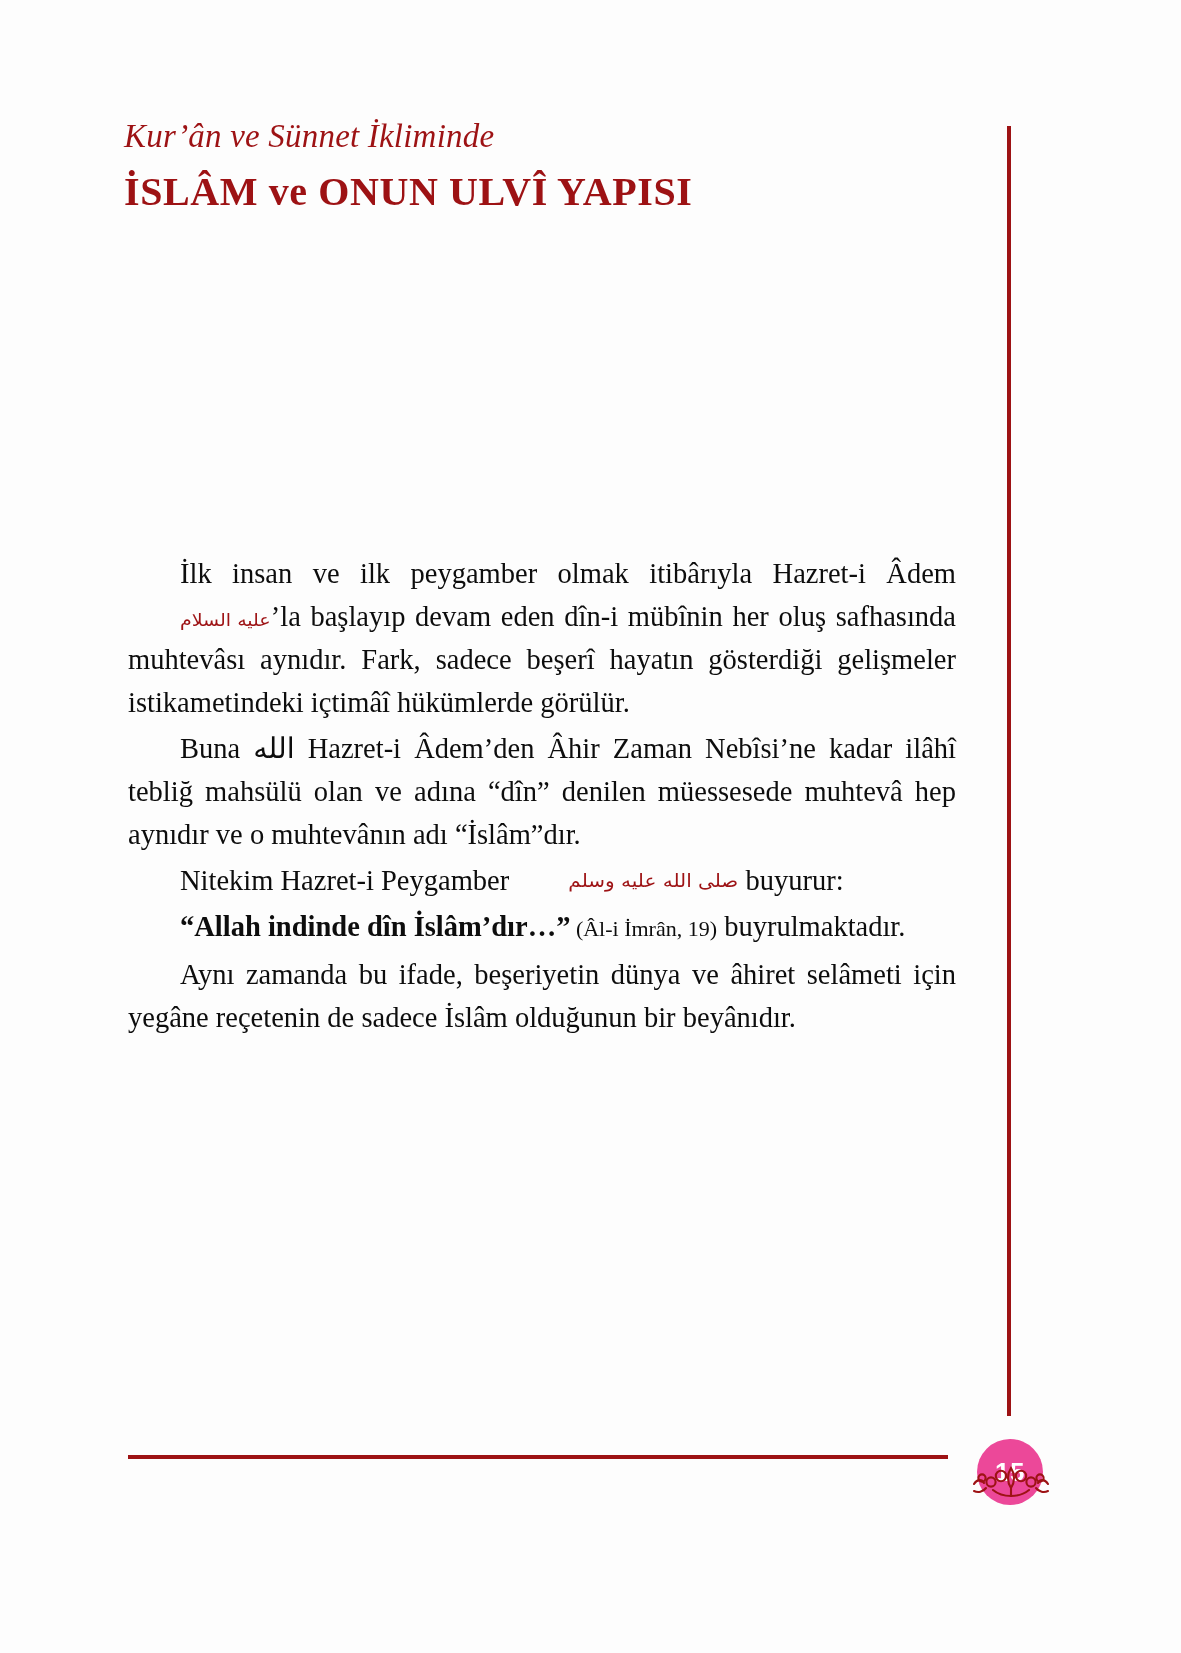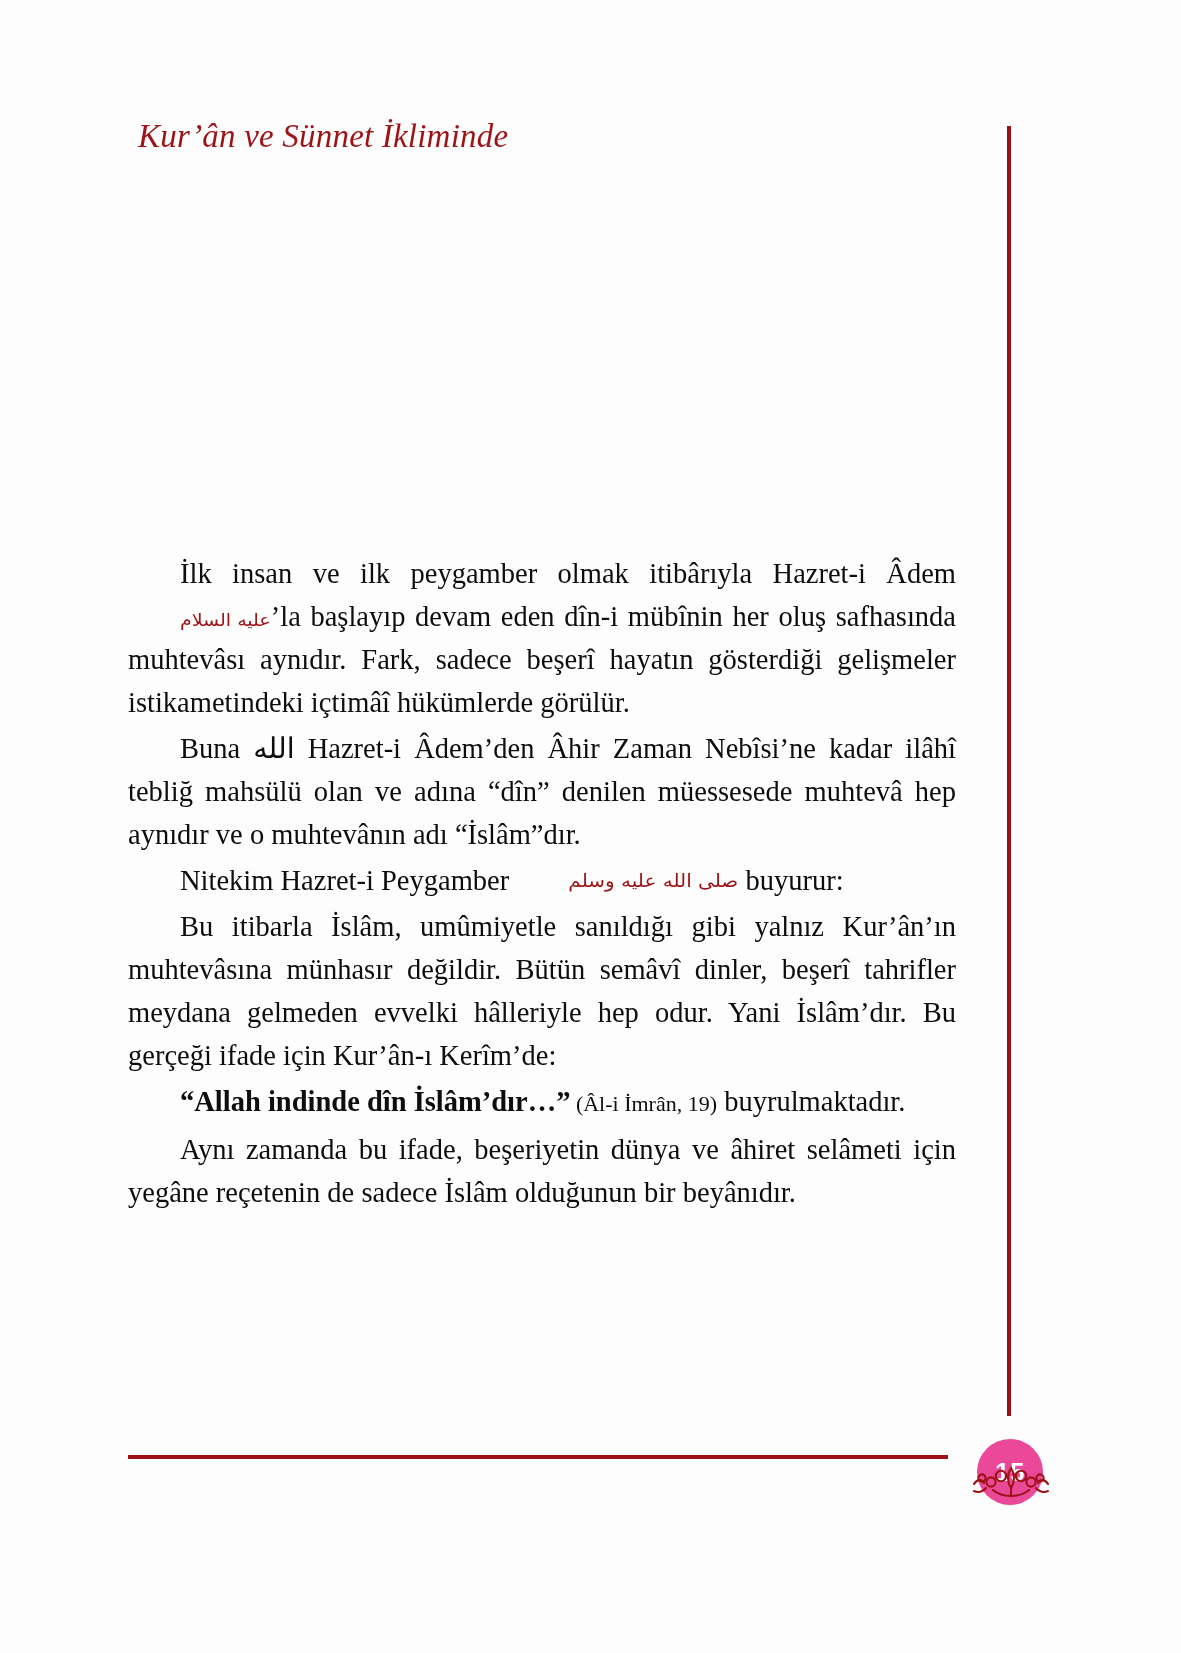--- a/index.html
+++ b/index.html
@@ -67,21 +67,21 @@
     left: 963px;
     top: 1462px;
     width: 96px;
     height: 40px;
     color: #9d1214;
   }
 
   
   .header {
     position: absolute;
-    left: 138px;
+    left: 124px;
     top: 118px;
     width: 830px;
   }
   .subtitle {
     font-family: "Liberation Serif", "DejaVu Serif", serif;
     font-style: italic;
     font-size: 33px;
     color: #9d1214;
     line-height: 1.15;
     letter-spacing: 0.2px;
@@ -173,32 +173,32 @@
     vertical-align: -1px;
   }
 </style>
 </head>
 <body>
 
 <div class="page">
 
   <div class="header">
     <div class="subtitle">Kur’ân ve Sünnet İkliminde</div>
+    <div class="maintitle">İSLÂM ve ONUN ULVÎ YAPISI</div>
   </div>
 
   <div class="content">
 
     <p class="para"><span>İlk insan ve ilk peygamber olmak itibârıyla </span><b>Hazret-i Âdem</b><span class="honorific small">عليه السلام</span><span>’la başlayıp devam eden dîn-i mübînin her oluş safhasında muhtevâsı aynıdır. Fark, sadece beşerî hayatın gösterdiği gelişmeler istikametindeki içtimâî hükümlerde görülür.</span></p>
 
     <p class="para"><span>Buna الله Hazret-i Âdem’den </span><b>Âhir Zaman Nebîsi</b><span>’ne kadar ilâhî tebliğ mahsülü olan ve adına “dîn” denilen müessesede muhtevâ hep aynıdır ve o muhtevânın adı </span><b>“İslâm”</b><span>dır.</span></p>
 
     <p class="para"><span>Nitekim </span><b>Hazret-i Peygamber</b> <span class="honorific">صلى الله عليه وسلم</span><span> buyurur:</span></p>
 
 
-    <p class="para">Bu itibarla İslâm, umûmiyetle sanıldığı gibi yalnız Kur’ân’ın muhtevâsına münhasır değildir. Bütün semâvî dinler, beşerî tahrifler meydana gelmeden evvelki hâlleriyle hep odur. Yani İslâm’dır. Bu gerçeği ifade için Kur’ân-ı Kerîm’de:</p>
 
 
     <p class="translation"><span class="tr-bold">“Allah indinde dîn İslâm’dır…”</span><span class="ref"> (Âl-i İmrân, 19)</span><span> buyrulmaktadır.</span></p>
 
     <p class="para">Aynı zamanda bu ifade, beşeriyetin dünya ve âhiret selâmeti için yegâne reçetenin de sadece İslâm olduğunun bir beyânıdır.</p>
 
   </div>
 
   <div class="right-rule"></div>
   <div class="bottom-rule"></div>

